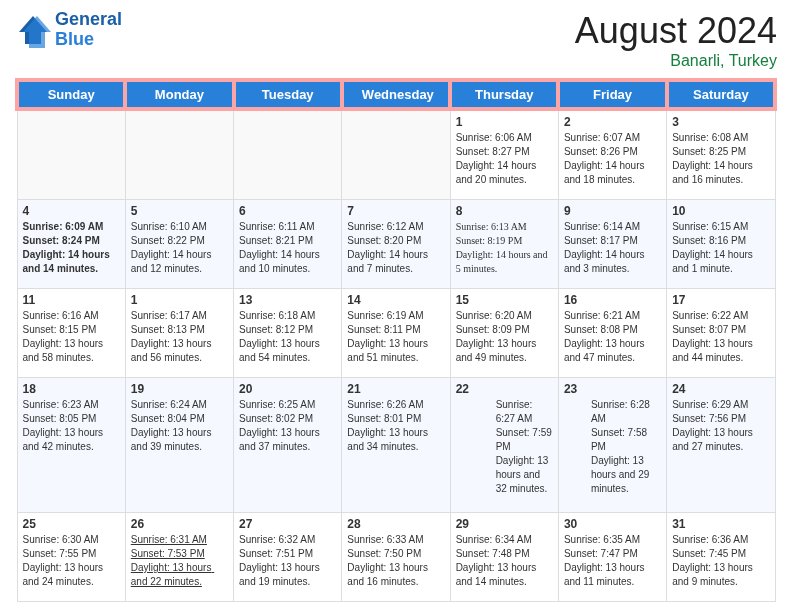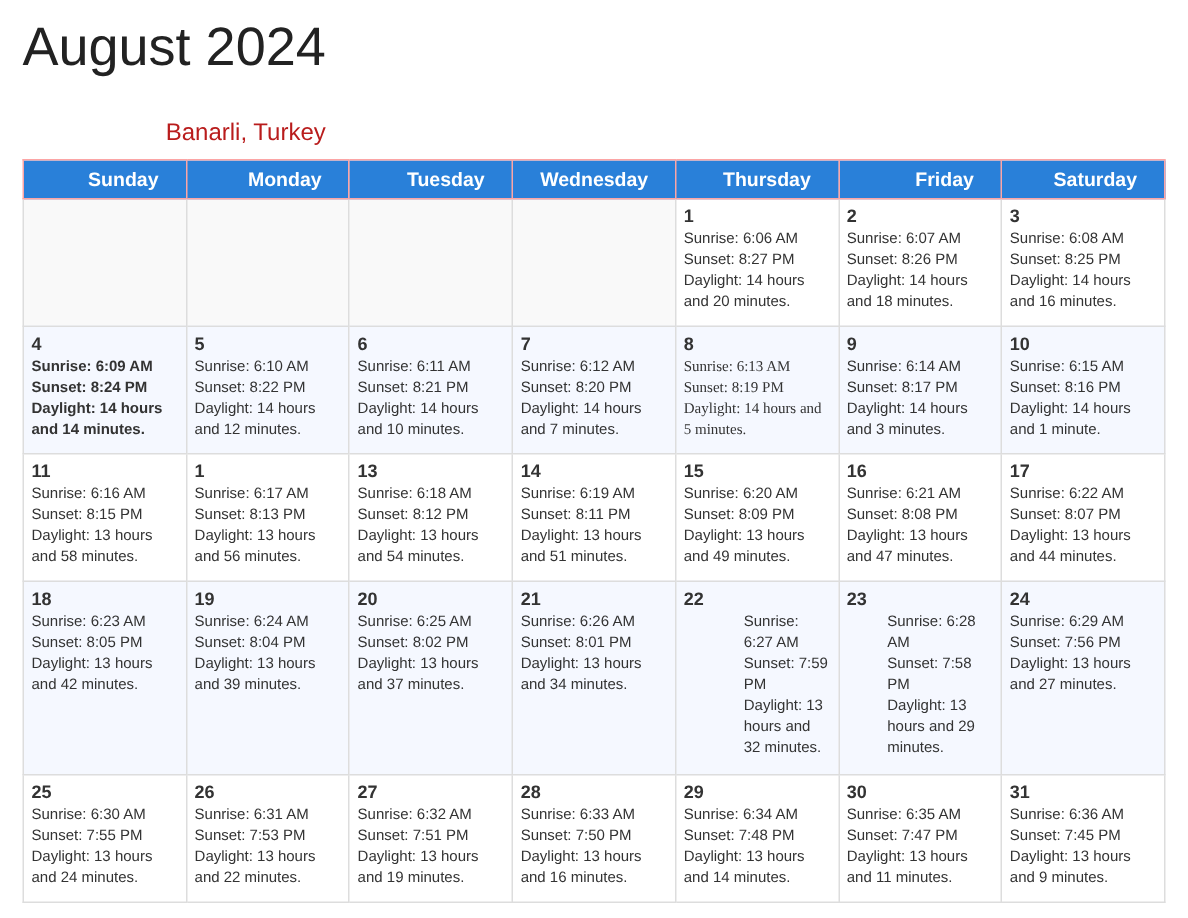--- a/index.html
+++ b/index.html
@@ -44,37 +44,36 @@
       text-align: right;
     }
     .month-title {
       font-size: 36px;
       font-weight: normal;
       color: #222;
       text-align: right;
     }
     .subtitle {
       font-size: 16px;
-      color: #b91c1c;
-      margin-top: 28px;
+      color: #15803d;
     }
     .calendar {
       flex: 1;
       border: 1px solid #ccc;
       border-collapse: collapse;
       width: 100%;
       table-layout: fixed;
     }
     .calendar th {
       background-color: #2980d9;
       color: #fff;
-      text-align: right;
+      text-align: center;
       padding: 5px 18px;
       font-size: 13px;
-      border: 1px solid #fca5a5;
+      border: 4px solid #fca5a5;
     }
     .calendar td {
       vertical-align: top;
       padding: 4px 5px;
       border: 1px solid #ddd;
       font-size: 10px;
       color: #333;
       background: #fff;
       height: 80px;
     }
@@ -100,20 +99,31 @@
       margin-top: 4px;
       font-size: 10px;
       color: #555;
     }
   </style>
 </head>
 <body>
 
 <div class="page">
   <div class="header">
+    <div class="logo">
+      <svg class="logo-icon" viewBox="0 0 36 36">
+        <rect width="36" height="36" fill="white"></rect>
+        <polygon points="18,4 32,20 26,20 26,32 10,32 10,20 4,20" fill="#1a5fa8"></polygon>
+        <polygon points="22,4 36,20 30,20 30,36 14,36 14,20 8,20" fill="#2980d9" opacity="0.7"></polygon>
+      </svg>
+      <div class="logo-text">
+        <span class="logo-general">General</span>
+        <span class="logo-blue">Blue</span>
+      </div>
+    </div>
     <div class="title-area">
       <div class="month-title">August 2024</div>
       <div class="subtitle">Banarli, Turkey</div>
     </div>
   </div>
 
   <table class="calendar">
     <thead>
       <tr>
       <th>Sunday</th>
@@ -284,21 +294,21 @@
         </tr>
         <tr>
           <td>
             <span class="day-number">25</span>
             <div class="day-info" style="white-space: pre-wrap;">Sunrise: 6:30 AM
 Sunset: 7:55 PM
 Daylight: 13 hours and 24 minutes.</div>
           </td>
           <td>
             <span class="day-number">26</span>
-            <div class="day-info" style="white-space: pre-wrap;">Sunrise: 6:31 AM
+            <div class="day-info" style="white-space: pre-wrap; text-decoration: underline;">Sunrise: 6:31 AM
 Sunset: 7:53 PM
 Daylight: 13 hours and 22 minutes.</div>
           </td>
           <td>
             <span class="day-number">27</span>
             <div class="day-info" style="white-space: pre-wrap;">Sunrise: 6:32 AM
 Sunset: 7:51 PM
 Daylight: 13 hours and 19 minutes.</div>
           </td>
           <td>

